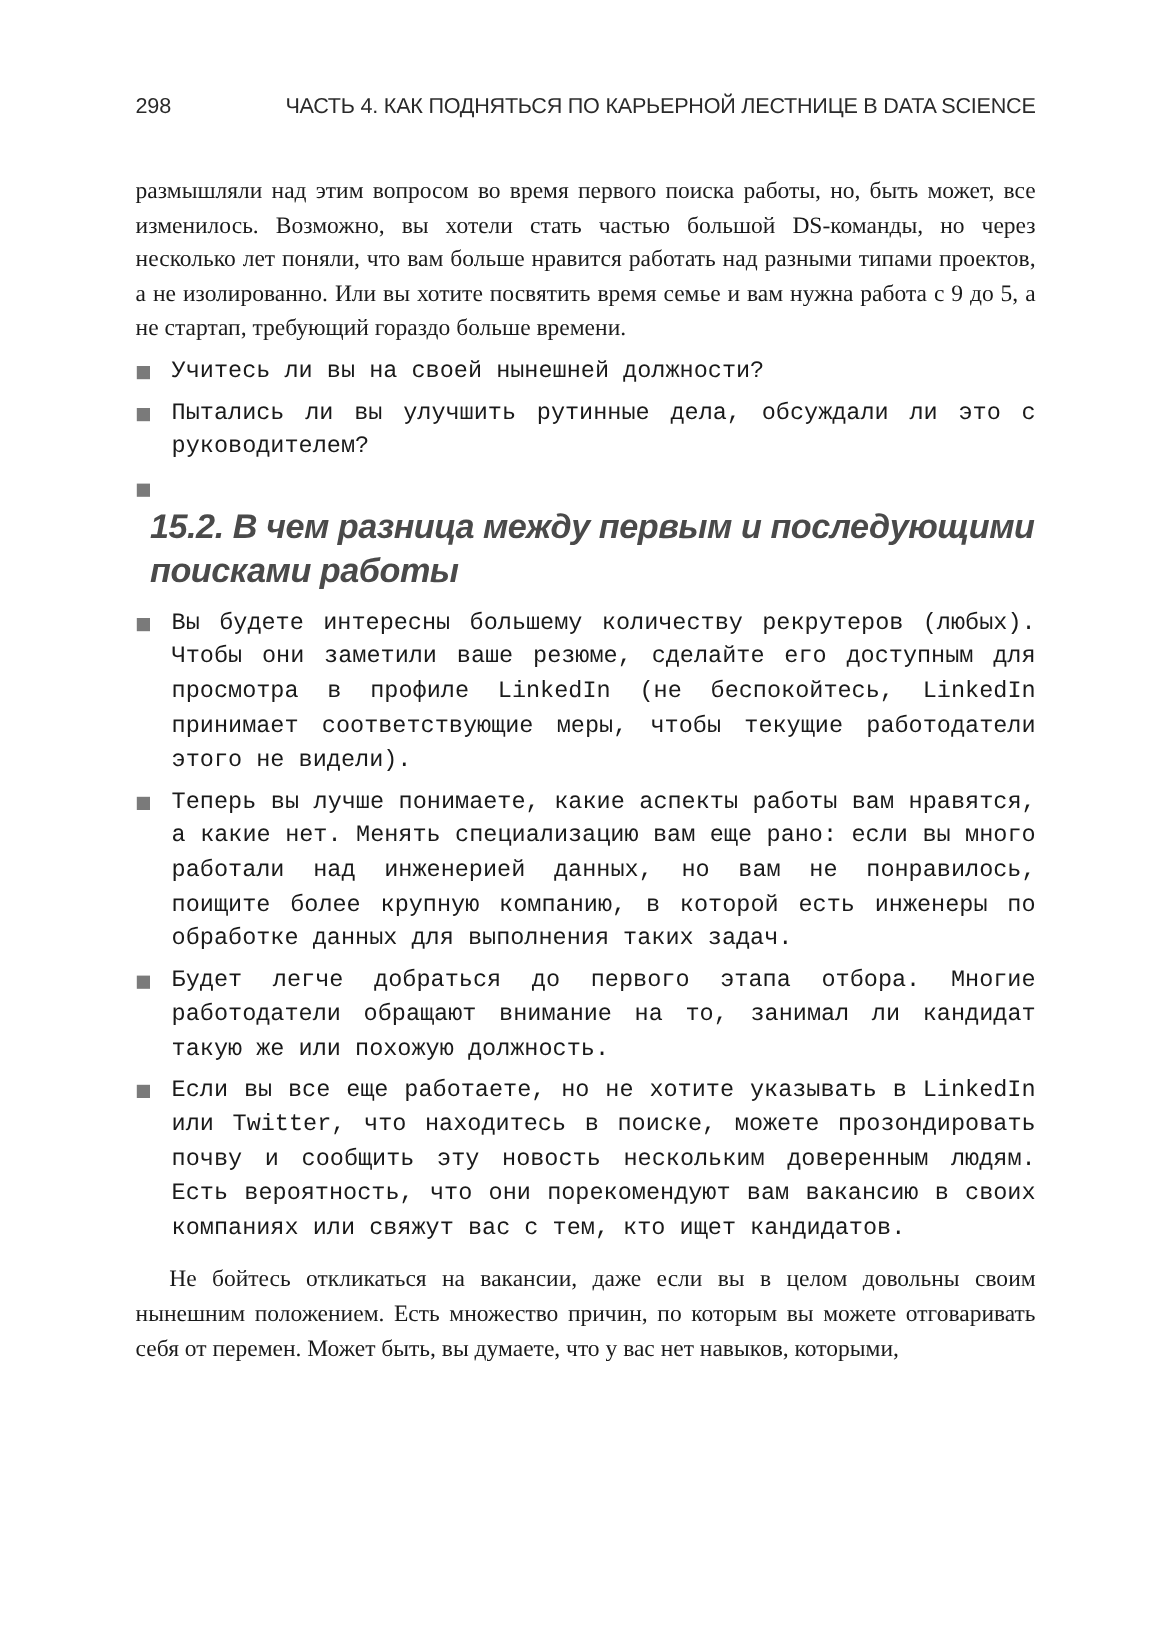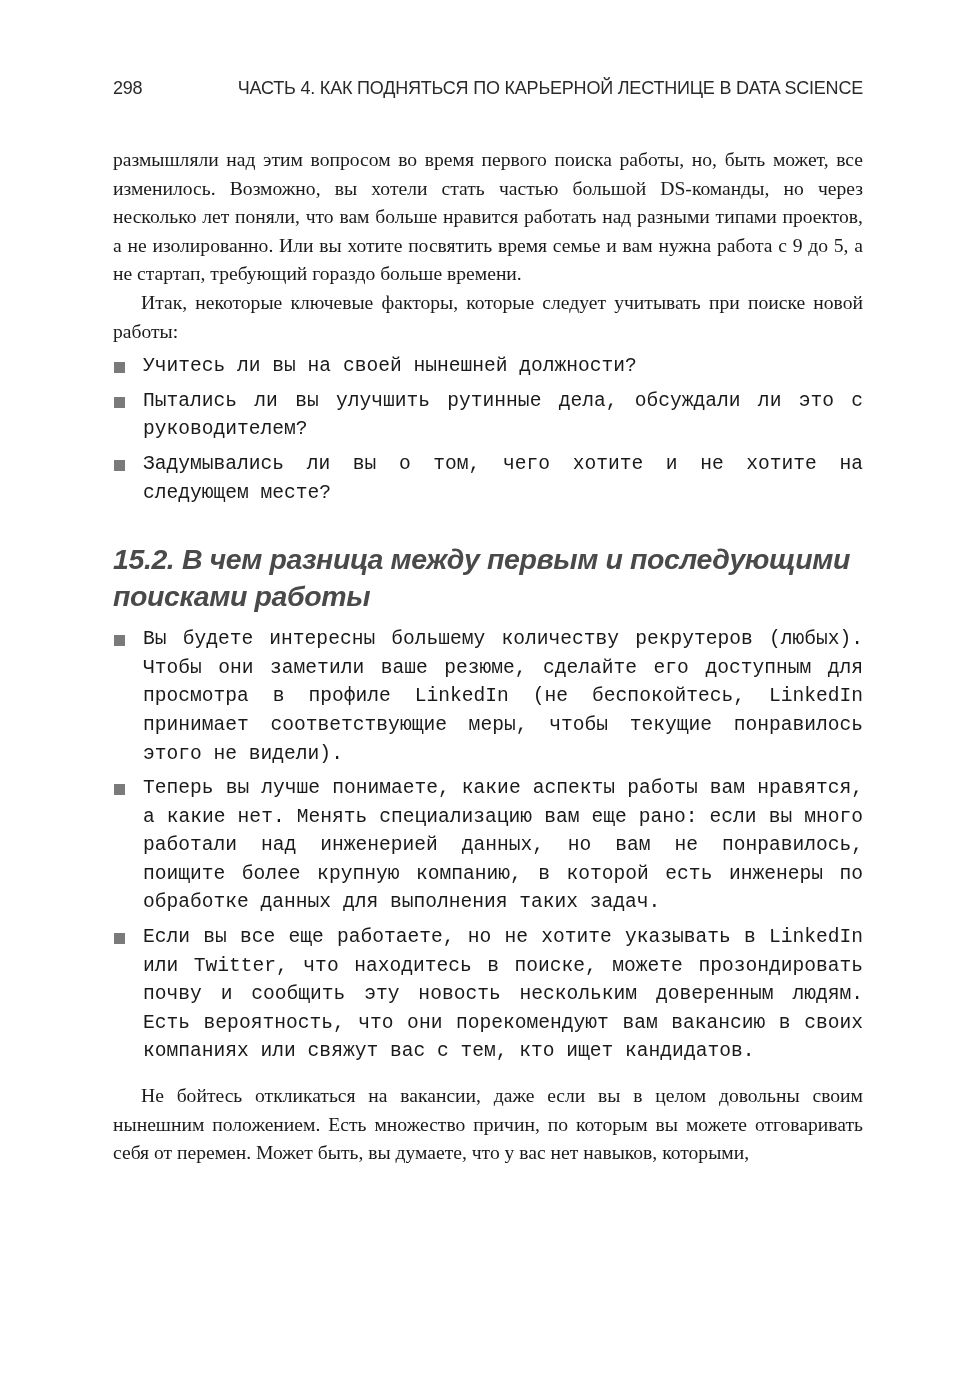--- a/index.html
+++ b/index.html
@@ -20,48 +20,48 @@
   .para { margin: 0; }
   .indent { text-indent: 28px; }
   ul.bullets { list-style: none; margin: 0; padding: 0; }
   ul.bullets li { position: relative; padding-left: 30px; margin: 0; text-align: justify; font-family: Liberation Mono, monospace; }
   ul.bullets.first li { margin-top: 6px; }
   .bullet-mark {
     position: absolute; left: 1px; top: 10px; width: 11px; height: 11px; background: #7a7a7a;
   }
   h2.section-heading {
     font-family: "Liberation Sans", sans-serif; font-style: italic; font-weight: bold;
-    font-size: 28.5px; line-height: 37px; color: #4a4a4a; margin: 34px 0 10px 0;
+    font-size: 28.5px; line-height: 37px; color: #4a4a4a; margin: 34px 0 10px 12px;
     text-align: left; letter-spacing: -0.4px;
   }
 </style>
 </head>
 <body>
 
 <div class="page">
 
   <div class="running-head">
     <span class="page-num">298</span>
     <span class="chapter-title">ЧАСТЬ 4. КАК ПОДНЯТЬСЯ ПО КАРЬЕРНОЙ ЛЕСТНИЦЕ В DATA SCIENCE</span>
   </div>
 
   <div class="body-text">
     <p class="para">размышляли над этим вопросом во время первого поиска работы, но, быть может, все изменилось. Возможно, вы хотели стать частью большой DS-команды, но через несколько лет поняли, что вам больше нравится работать над разными типами проектов, а не изолированно. Или вы хотите посвятить время семье и вам нужна работа с 9 до 5, а не стартап, требующий гораздо больше времени.</p>
-    <p class="para indent">Итак, некоторые ключевые факторы, которые следует учитывать при поиске новой работы:</p>
 
     <ul class="bullets first">
       <li><span class="bullet-mark"></span><span>Учитесь ли вы на своей нынешней должности?</span></li>
       <li><span class="bullet-mark"></span><span>Пытались ли вы улучшить рутинные дела, обсуждали ли это с руководителем?</span></li>
-      <li><span class="bullet-mark"></span><span>Задумывались ли вы о том, чего хотите и не хотите на следующем месте?</span></li>
+      <li><span class="bullet-mark"></span></li>
     </ul>
 
     <h2 class="section-heading">15.2. В чем разница между первым и последующими поисками работы</h2>
 
 
     <ul class="bullets first">
-      <li><span class="bullet-mark"></span><span>Вы будете интересны большему количеству рекрутеров (любых). Чтобы они заметили ваше резюме, сделайте его доступным для просмотра в профиле LinkedIn (не беспокойтесь, LinkedIn принимает соответствующие меры, чтобы текущие понравилось этого не видели).</span></li>
+      <li><span class="bullet-mark"></span><span>Вы будете интересны большему количеству рекрутеров (любых). Чтобы они заметили ваше резюме, сделайте его доступным для просмотра в профиле LinkedIn (не беспокойтесь, LinkedIn принимает соответствующие меры, чтобы текущие работодатели этого не видели).</span></li>
       <li><span class="bullet-mark"></span><span>Теперь вы лучше понимаете, какие аспекты работы вам нравятся, а какие нет. Менять специализацию вам еще рано: если вы много работали над инженерией данных, но вам не понравилось, поищите более крупную компанию, в которой есть инженеры по обработке данных для выполнения таких задач.</span></li>
+      <li><span class="bullet-mark"></span><span>Будет легче добраться до первого этапа отбора. Многие работодатели обращают внимание на то, занимал ли кандидат такую же или похожую должность.</span></li>
       <li><span class="bullet-mark"></span><span>Если вы все еще работаете, но не хотите указывать в LinkedIn или Twitter, что находитесь в поиске, можете прозондировать почву и сообщить эту новость нескольким доверенным людям. Есть вероятность, что они порекомендуют вам вакансию в своих компаниях или свяжут вас с тем, кто ищет кандидатов.</span></li>
     </ul>
 
     <p class="para indent" style="margin-top:16px">Не бойтесь откликаться на вакансии, даже если вы в целом довольны своим нынешним положением. Есть множество причин, по которым вы можете отговаривать себя от перемен. Может быть, вы думаете, что у вас нет навыков, которыми,</p>
   </div>
 </div>
 
 </body></html>

